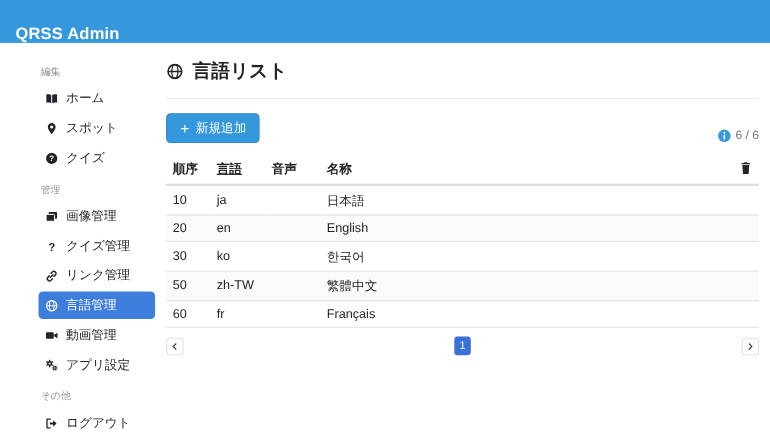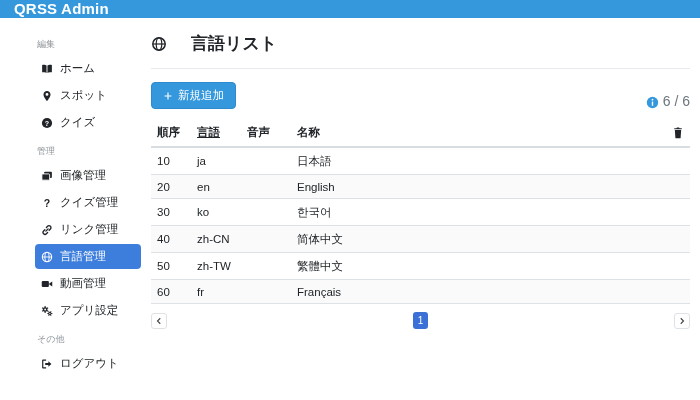--- a/index.html
+++ b/index.html
@@ -12,54 +12,54 @@
     --muted:#6c757d;
     --line:#dee2e6;
   }
   *{box-sizing:border-box;margin:0;padding:0;}
   html,body{width:700px;height:400px;overflow:hidden;}
   body{
     font-family:"Liberation Sans","DejaVu Sans",sans-serif;
     background:#fff;color:var(--text);
   }
   .topbar{
-    height:18px;background:var(--topbar-bg);color:#fff;
-    display:flex;align-items:flex-start;padding-left:14px;
+    height:39px;background:var(--topbar-bg);color:#fff;
+    display:flex;align-items:flex-end;padding-left:14px;
     font-size:15px;font-weight:bold;letter-spacing:.2px;
   }
   .layout{display:flex;height:367px;padding-left:29px;}
   .sidebar{width:118px;flex:0 0 118px;padding-top:10px;}
   .section-label{
     font-size:9px;color:#8e9499;margin:10px 0 5px 8px;
   }
   .side-item{
     display:flex;align-items:center;gap:7px;
     margin:0 6px 2px 6px;padding:5px 6px;border-radius:4px;
     font-size:11.5px;color:var(--text);cursor:pointer;white-space:nowrap;
   }
   .side-item .icon{flex:0 0 auto;}
   .side-item.active{background:var(--active-bg);color:#fff;}
   .icon{width:12px;height:12px;display:inline-block;vertical-align:middle;}
   .ext{color:var(--topbar-bg);width:10px;height:10px;margin-left:2px;}
   .main{flex:1;padding:14px 10px 0 4px;}
   .page-title{
-    display:flex;align-items:center;gap:24px;
+    display:flex;align-items:center;gap:8px;
     font-size:17px;font-weight:600;color:var(--text);
   }
   .page-title .icon{width:16px;height:16px;}
   .title-rule{border:none;border-top:1px solid #e8eaed;margin:13px 0 0 0;}
   .toolbar{display:flex;justify-content:space-between;align-items:flex-end;margin-top:13px;}
   .btn-add{
     display:flex;align-items:center;gap:5px;
     background:var(--btn-bg);border:1px solid var(--btn-border);
     color:#fff;font-size:11.5px;padding:5px 11px;border-radius:4px;cursor:pointer;
     font-family:inherit;
   }
   .btn-add .icon{width:10px;height:10px;}
-  .count{display:flex;align-items:flex-end;gap:4px;font-size:14px;color:var(--muted);}
+  .count{display:flex;align-items:flex-start;gap:4px;font-size:11px;color:var(--muted);}
   .count .icon{width:13px;height:13px;}
   table{width:100%;border-collapse:collapse;margin-top:10px;font-size:11.5px;}
   th{
     text-align:left;font-weight:bold;color:var(--text);
     padding:6px 6px;border-bottom:2px solid #d8dde2;
   }
   td{padding:5.5px 6px;border-bottom:1px solid var(--line);}
   tbody tr:nth-child(even){background:#fafafa;}
   th.c1{width:40px;}th.c2{width:50px;text-decoration:underline;}th.c3{width:50px;}th.c5{width:30px;text-align:right;}
   th .icon{width:12px;height:12px;cursor:pointer;}
@@ -300,27 +300,20 @@
             <td></td>
           </tr>
           <tr>
             <td>30</td>
             <td>ko</td>
             <td></td>
             <td>한국어</td>
             <td></td>
           </tr>
           <tr>
-            <td>40</td>
-            <td>zh-CN</td>
-            <td></td>
-            <td>简体中文</td>
-            <td></td>
-          </tr>
-          <tr>
             <td>50</td>
             <td>zh-TW</td>
             <td></td>
             <td>繁體中文</td>
             <td></td>
           </tr>
           <tr>
             <td>60</td>
             <td>fr</td>
             <td></td>

